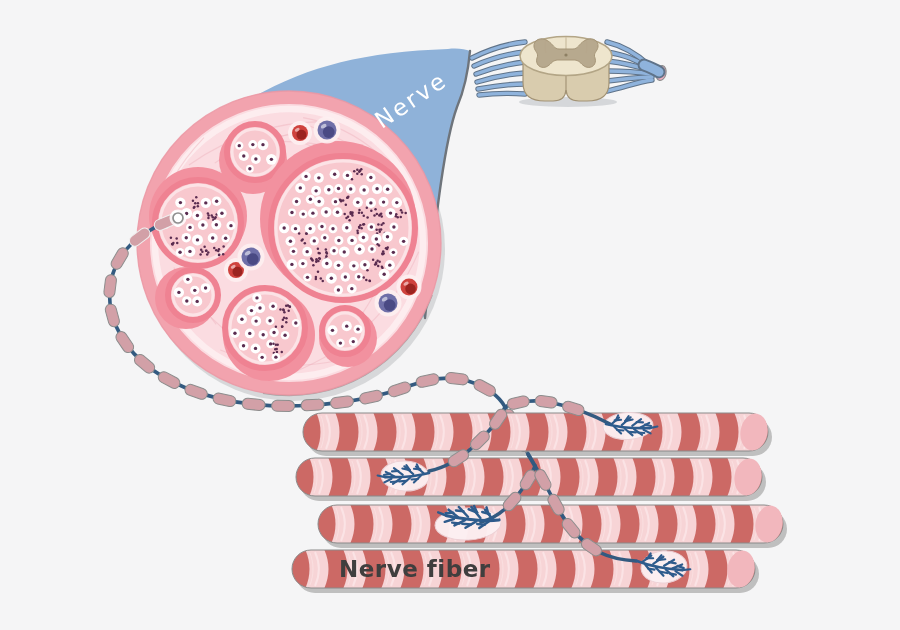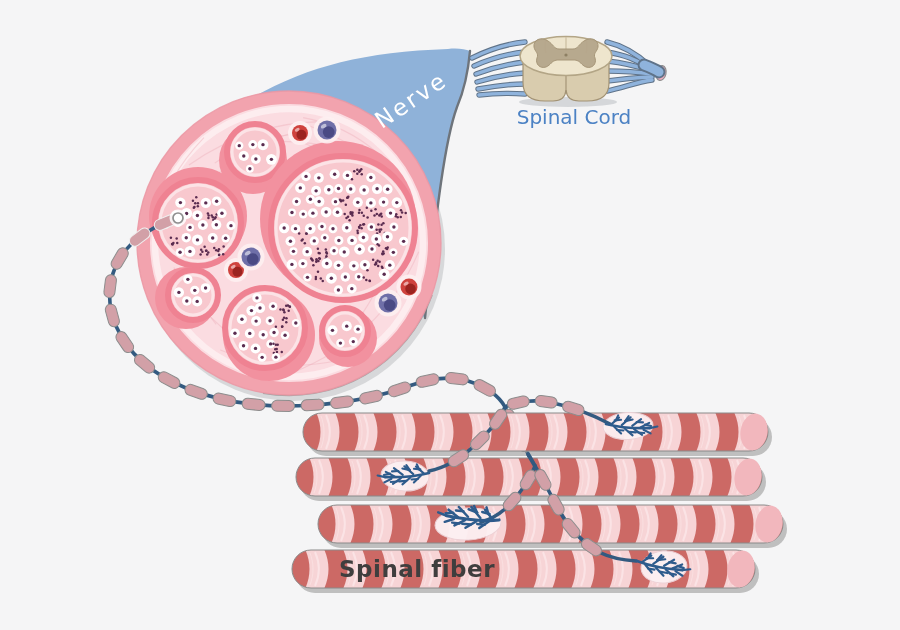--- a/index.html
+++ b/index.html
@@ -755,15 +755,14 @@
           <line x1="36" y1="3" x2="43" y2="6" style="stroke:var(--arbor-blue);stroke-width:2;stroke-linecap:round"></line>
           <line x1="42" y1="1" x2="49" y2="-1" style="stroke:var(--arbor-blue);stroke-width:2;stroke-linecap:round"></line>
         </g>
       </g>
     <g id="layer-start">
         <circle cx="178" cy="218" r="8.5" style="fill:#ffffff" opacity="0.85"></circle>
         <circle cx="178" cy="218" r="5" style="fill:#ffffff;stroke:#8f8f8f;stroke-width:1.7"></circle>
       </g>
   </svg>
   <div class="label nerve-label">Nerve</div>
-  <div class="label spinal-label">Spinal Cord</div>
-  <div class="label muscle-label">Spinal fiber</div>
+  <div class="label muscle-label">Nerve fiber</div>
 </div>
 
 </body></html>

